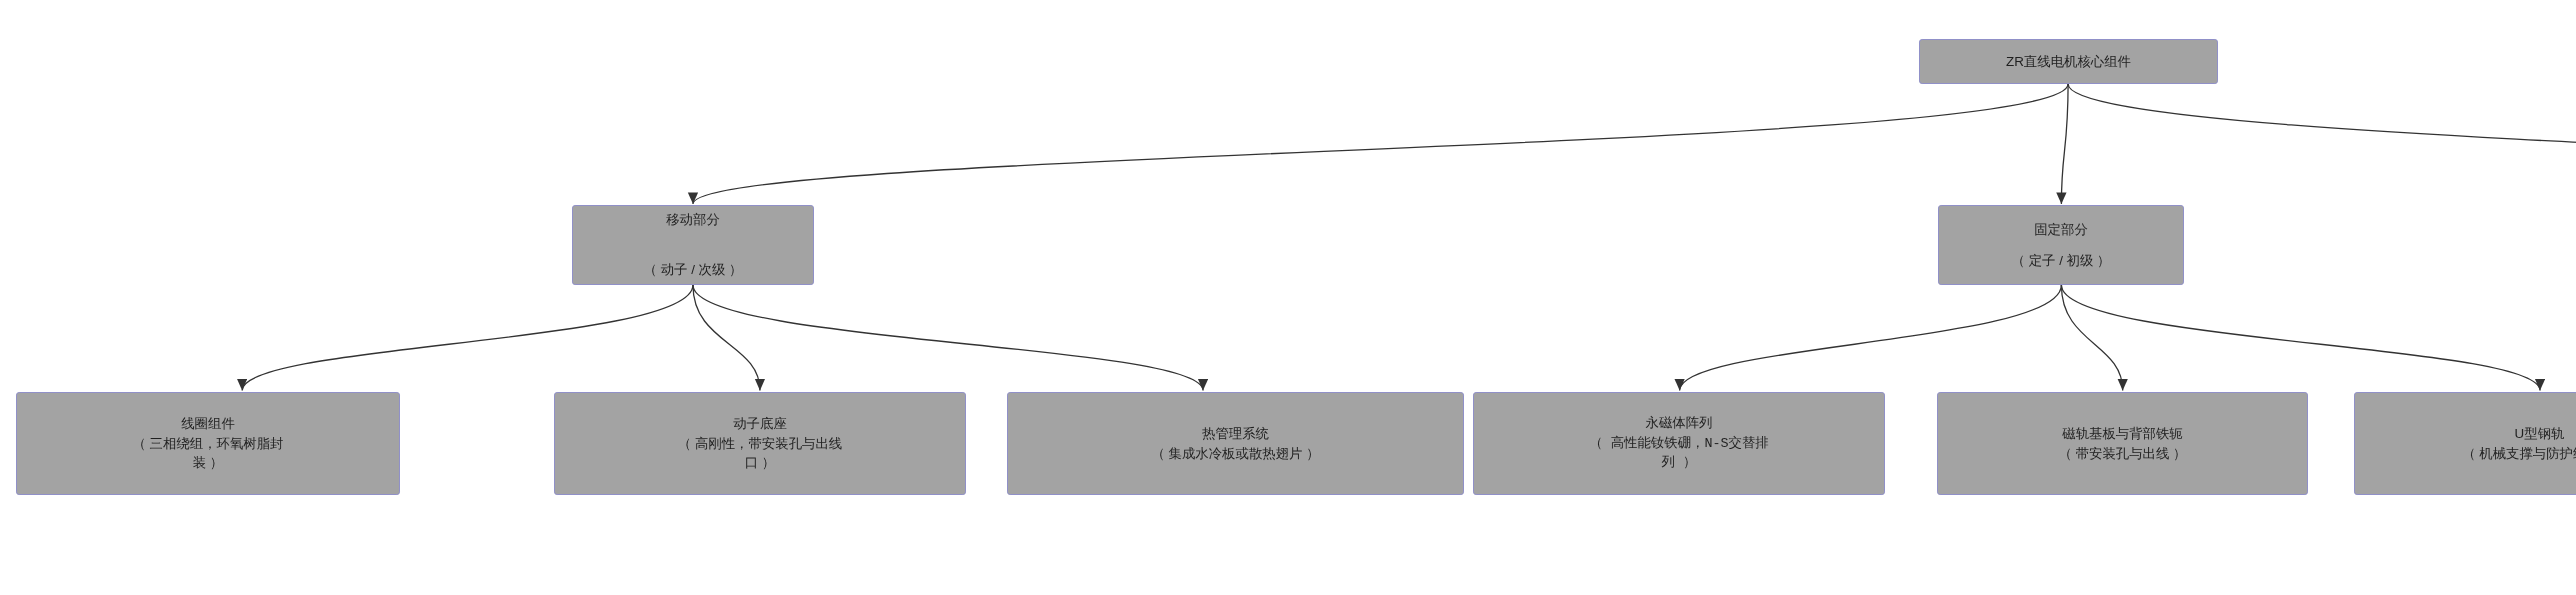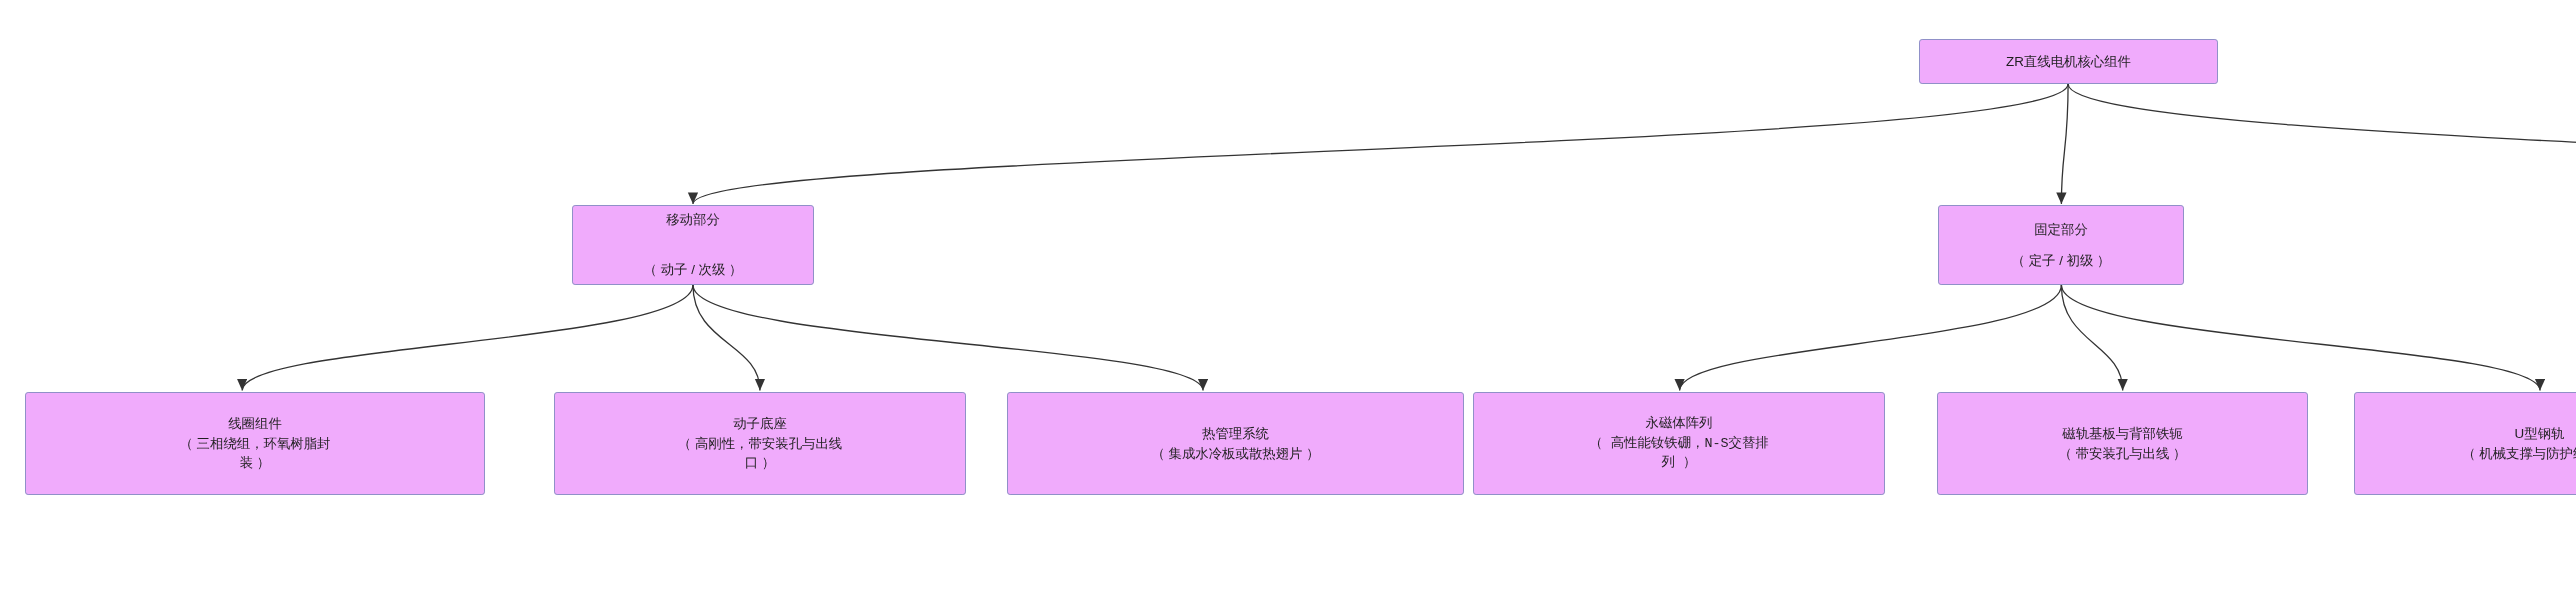--- a/index.html
+++ b/index.html
@@ -23,21 +23,21 @@
     position: absolute;
     left: 0;
     top: 0;
     width: 4079px;
     height: 595px;
     pointer-events: none;
   }
   .node {
     position: absolute;
     box-sizing: border-box;
-    background: #f0abfc;
+    background: #a3a3a3;
     border: 0.5px solid #9090c8;
     border-radius: 3.1px;
     color: #1f1f1f;
     display: flex;
     flex-direction: column;
     align-items: center;
     justify-content: center;
     text-align: center;
     font-size: 13.4px;
     line-height: 1.45;
@@ -77,21 +77,21 @@
       <span class="line">ZR直线电机核心组件</span>
     </div>
     <div class="node" style="left: 572px; top: 205px; width: 242px; height: 80px; justify-content: space-between;">
       <span class="line">移动部分</span>
       <span class="line">（ 动子 / 次级 ）</span>
     </div>
     <div class="node" style="left: 1938px; top: 205px; width: 246px; height: 80px; gap: 11px;">
       <span class="line">固定部分</span>
       <span class="line">（ 定子 / 初级 ）</span>
     </div>
-    <div class="node" style="left: 25px; top: 392px; width: 460px; height: 103px;">
+    <div class="node" style="left: 16px; top: 392px; width: 384px; height: 103px;">
       <span class="line">线圈组件</span>
       <span class="line">（ 三相绕组，环氧树脂封</span>
       <span class="line">装 ）</span>
     </div>
     <div class="node" style="left: 554px; top: 392px; width: 412px; height: 103px;">
       <span class="line">动子底座</span>
       <span class="line">（ 高刚性，带安装孔与出线</span>
       <span class="line">口 ）</span>
     </div>
     <div class="node" style="left: 1007px; top: 392px; width: 457px; height: 103px;">

